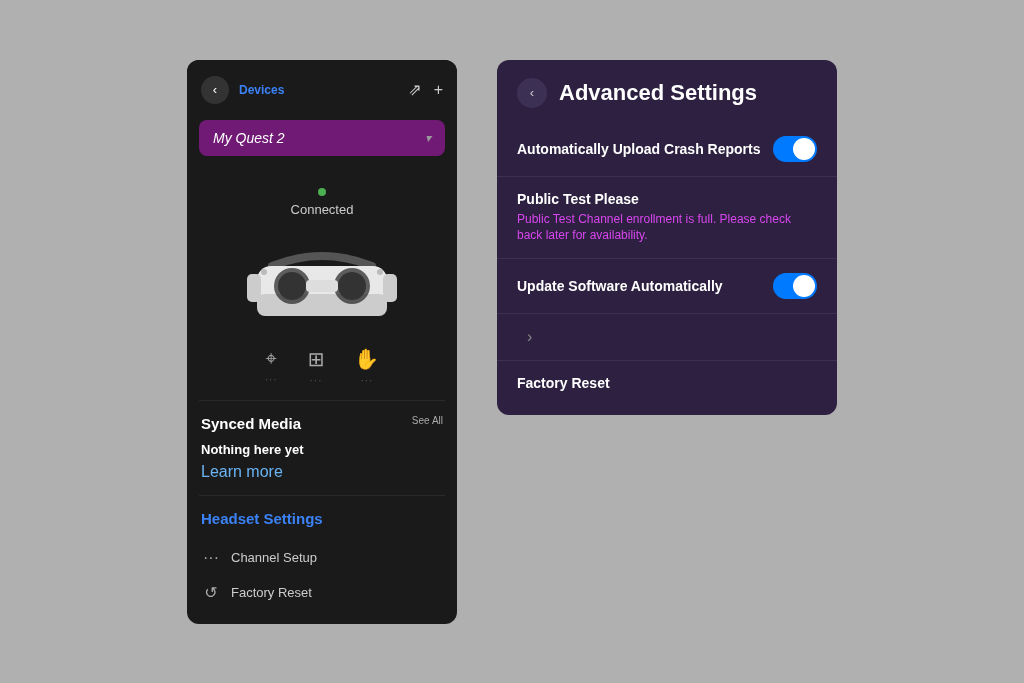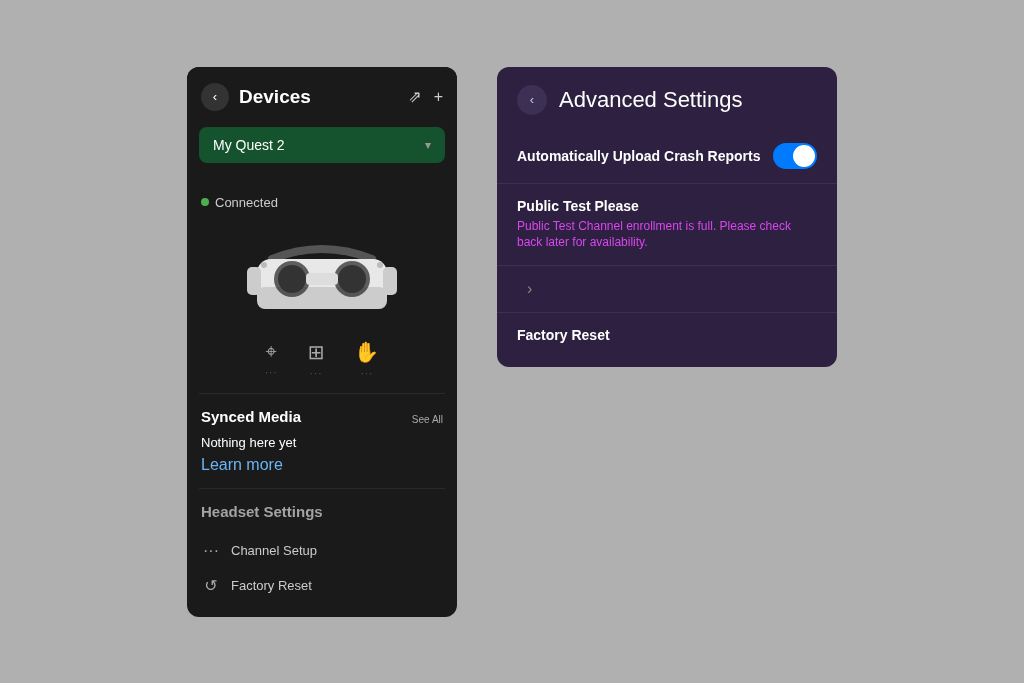--- a/index.html
+++ b/index.html
@@ -46,59 +46,61 @@
       border-radius: 50%;
       background: #333;
       display: flex;
       align-items: center;
       justify-content: center;
       cursor: pointer;
       font-size: 13px;
       color: #fff;
     }
     .devices-title {
-      font-size: 19px;
+      font-size: 12px;
       font-weight: 600;
-      color: #ffffff;
+      color: #3b82f6;
     }
     .devices-header-right {
       display: flex;
       align-items: center;
       gap: 12px;
     }
     .icon-btn {
       color: #ccc;
       font-size: 16px;
       cursor: pointer;
     }
     .device-select {
       margin: 0 12px 26px;
-      background: #14532d;
+      background: #701a75;
       border-radius: 8px;
       padding: 10px 14px;
       display: flex;
       align-items: center;
       justify-content: space-between;
       cursor: pointer;
+      font-style: italic;
     }
     .device-select-text {
       font-size: 14px;
       color: #fff;
     }
     .device-select-arrow {
       color: #999;
       font-size: 12px;
     }
     .connected-status {
       padding: 6px 14px 2px;
       font-size: 13px;
       color: #ccc;
       display: flex;
       align-items: center;
       gap: 6px;
+      flex-direction: column;
     }
     .status-dot {
       width: 8px;
       height: 8px;
       border-radius: 50%;
       background: #4caf50;
       display: inline-block;
     }
     .headset-image-area {
       display: flex;
@@ -137,57 +139,57 @@
       height: 1px;
       background: #2a2a2a;
       margin: 0 12px;
     }
     .synced-media-section {
       padding: 14px;
     }
     .synced-media-header {
       display: flex;
       justify-content: space-between;
-      align-items: flex-end;
+      align-items: flex-start;
       margin-bottom: 10px;
     }
     .synced-media-title {
       font-size: 15px;
       font-weight: 600;
       color: #fff;
     }
     .see-all-link {
       font-size: 10px;
       color: #aaa;
       cursor: pointer;
     }
     .nothing-here {
       font-size: 13px;
-      font-weight: 400;
+      font-weight: 700;
       color: #fff;
       margin-bottom: 6px;
     }
     .nothing-desc {
       font-size: 12px;
       color: #999;
       line-height: 1.5;
       margin-bottom: 6px;
     }
     .learn-more {
       font-size: 16px;
       color: #6ab4f5;
       cursor: pointer;
     }
     .headset-settings-section {
       padding: 14px;
     }
     .headset-settings-title {
       font-size: 15px;
       font-weight: 600;
-      color: #a3a3a3;
+      color: #3b82f6;
       margin-bottom: 14px;
     }
     .setting-item {
       display: flex;
       align-items: center;
       gap: 10px;
       padding: 8px 0;
       cursor: pointer;
     }
     .setting-item-icon {
@@ -224,21 +226,21 @@
       display: flex;
       align-items: center;
       justify-content: center;
       cursor: pointer;
       font-size: 13px;
       color: #ccc;
       flex-shrink: 0;
     }
     .advanced-title {
       font-size: 22px;
-      font-weight: 400;
+      font-weight: 700;
       color: #fff;
     }
     .adv-section {
       padding: 14px 20px;
       border-bottom: 1px solid rgba(255,255,255,0.08);
     }
     .adv-section:last-child {
       border-bottom: none;
     }
     .adv-row {
@@ -398,20 +400,28 @@
           <div class="toggle-knob"></div>
         </div>
       </div>
     </div>
 
     <div class="adv-section">
       <div class="adv-label">Public Test Please</div>
       <div class="adv-sublabel">Public Test Channel enrollment is full. Please check back later for availability.</div>
     </div>
 
+    <div class="adv-section">
+      <div class="adv-row">
+        <span class="adv-label">Update Software Automatically</span>
+        <div class="toggle on">
+          <div class="toggle-knob"></div>
+        </div>
+      </div>
+    </div>
 
     <div class="adv-section" style="cursor:pointer;">
       <div class="adv-row">
         <span class="adv-chevron">›</span>
       </div>
     </div>
 
     <div class="adv-section" style="cursor:pointer;">
       <div class="adv-label">Factory Reset</div>
     </div>

